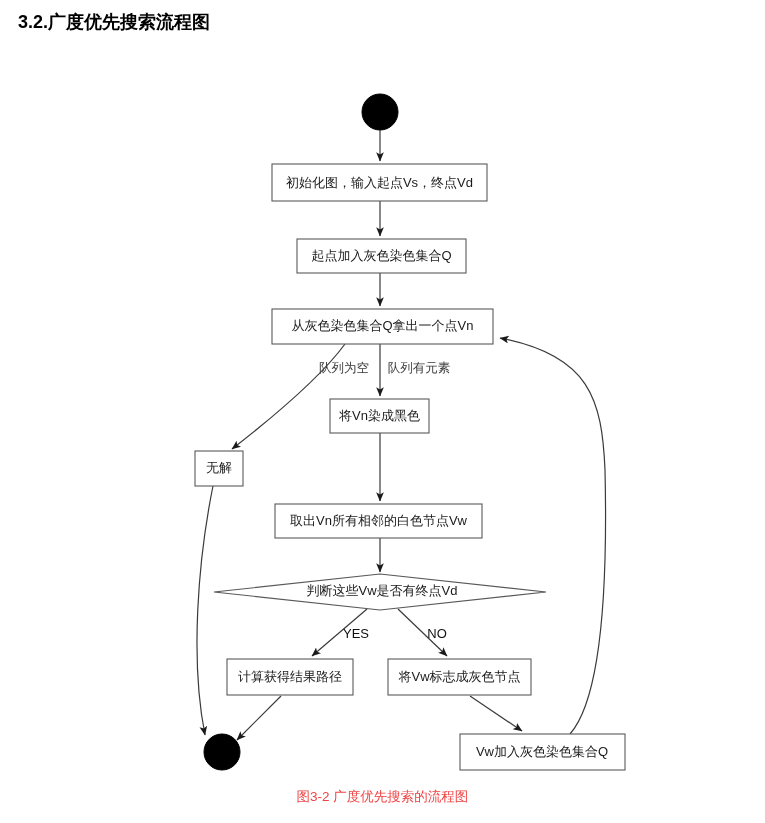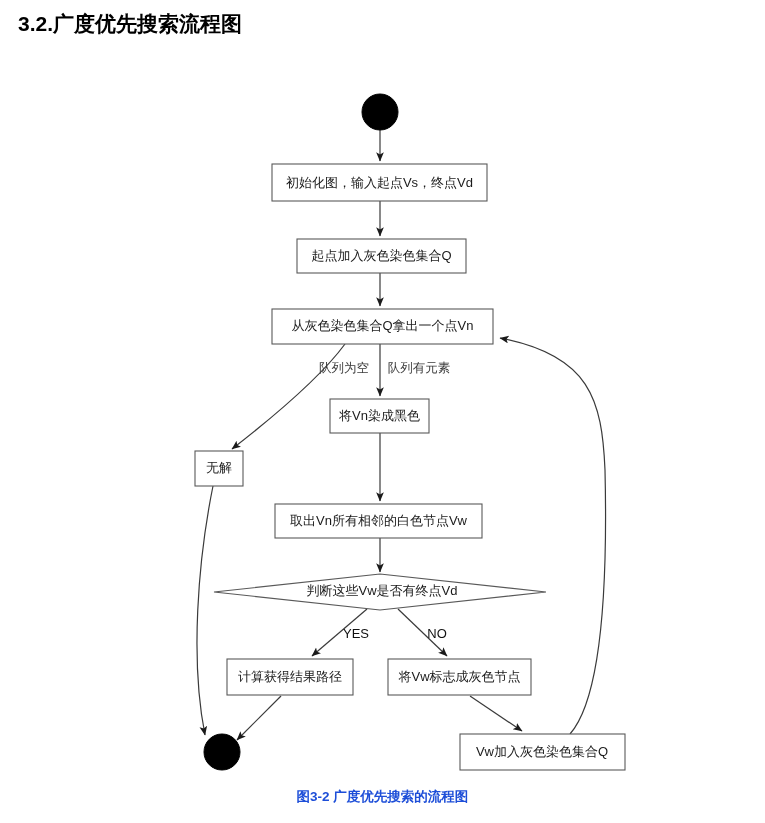--- a/index.html
+++ b/index.html
@@ -12,43 +12,42 @@
     width: 765px;
     height: 823px;
     position: relative;
     font-family: "Liberation Sans", "DejaVu Sans", sans-serif;
     overflow: hidden;
   }
   #page-title {
     position: absolute;
     left: 18px;
     top: 10px;
-    font-size: 21px;
+    font-size: 18px;
     font-weight: bold;
     color: #000000;
     letter-spacing: 0px;
     white-space: nowrap;
   }
   #flow-canvas {
     position: absolute;
     left: 0;
     top: 0;
     width: 765px;
     height: 823px;
   }
   #figure-caption {
     position: absolute;
     left: 0;
     top: 788px;
     width: 765px;
     text-align: center;
     font-size: 13.5px;
-    color: #1d4ed8;
+    color: #ef4444;
     white-space: nowrap;
-    font-weight: bold;
   }
   .node-text {
     font-size: 13px;
     fill: #1a1a1a;
     dominant-baseline: middle;
     text-anchor: middle;
     font-family: "Liberation Sans", "DejaVu Sans", sans-serif;
   }
   .edge-text {
     font-size: 12.5px;

